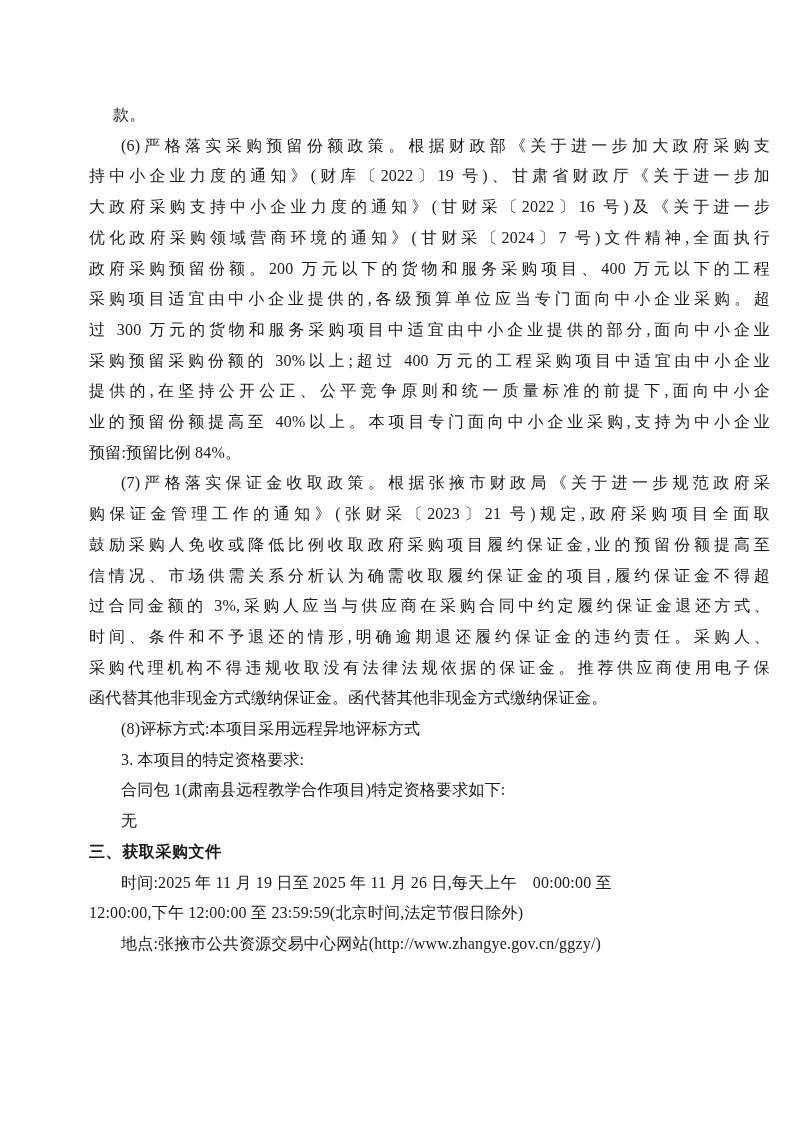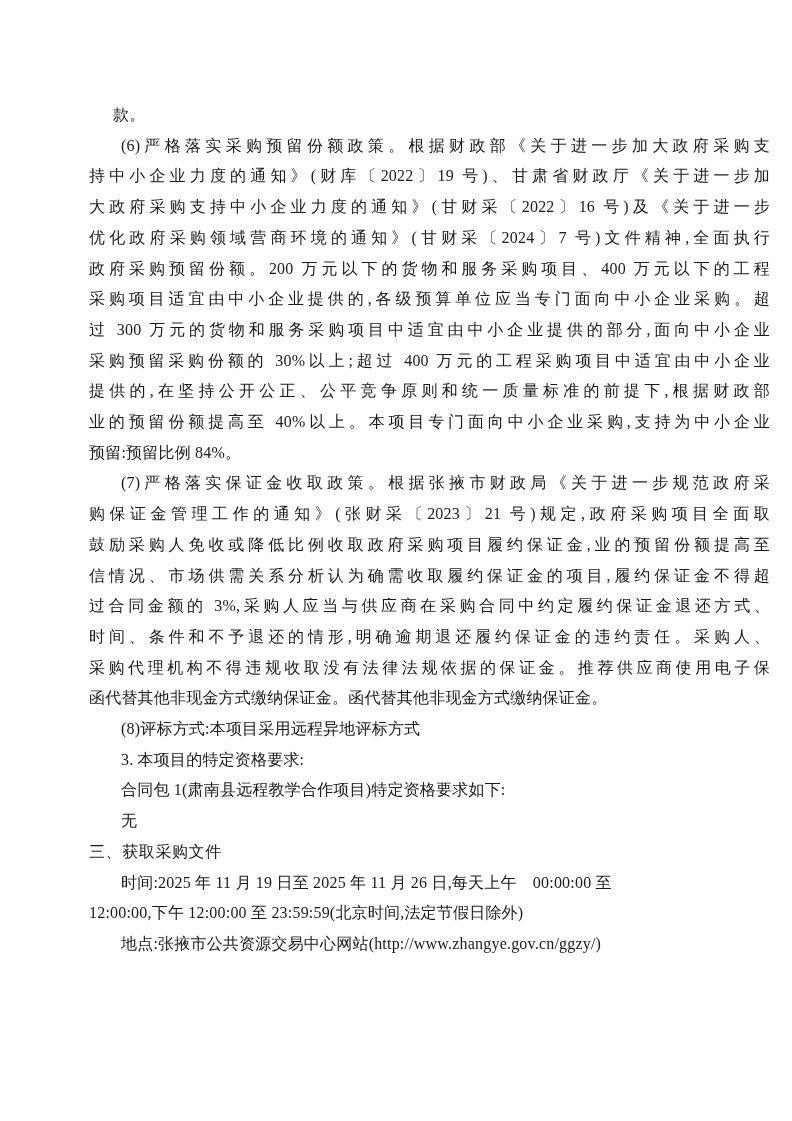--- a/index.html
+++ b/index.html
@@ -33,37 +33,37 @@
   .line.j {
     text-align: justify;
     text-align-last: justify;
   }
   
   .line.first { text-indent: 32px; }
   
   .line.cont  { text-indent: 0; }
   
   .line.hang  { text-indent: 24px; }
-  .line.bold  { font-weight: normal; letter-spacing: 0.6px; }
+  .line.bold  { font-weight: bold; letter-spacing: 0.6px; }
 </style>
 </head>
 <body>
 
 <div class="page">
   <div class="doc">
       <div class="line hang">款。</div>
       <div class="line first j">(6)严格落实采购预留份额政策。根据财政部《关于进一步加大政府采购支</div>
       <div class="line cont j">持中小企业力度的通知》(财库〔2022〕19 号)、甘肃省财政厅《关于进一步加</div>
       <div class="line cont j">大政府采购支持中小企业力度的通知》(甘财采〔2022〕16 号)及《关于进一步</div>
       <div class="line cont j">优化政府采购领域营商环境的通知》(甘财采〔2024〕7 号)文件精神,全面执行</div>
       <div class="line cont j">政府采购预留份额。200 万元以下的货物和服务采购项目、400 万元以下的工程</div>
       <div class="line cont j">采购项目适宜由中小企业提供的,各级预算单位应当专门面向中小企业采购。超</div>
       <div class="line cont j">过 300 万元的货物和服务采购项目中适宜由中小企业提供的部分,面向中小企业</div>
       <div class="line cont j">采购预留采购份额的 30%以上;超过 400 万元的工程采购项目中适宜由中小企业</div>
-      <div class="line cont j">提供的,在坚持公开公正、公平竞争原则和统一质量标准的前提下,根据财政部</div>
+      <div class="line cont j">提供的,在坚持公开公正、公平竞争原则和统一质量标准的前提下,面向中小企</div>
       <div class="line cont j">业的预留份额提高至 40%以上。本项目专门面向中小企业采购,支持为中小企业</div>
       <div class="line cont">预留:预留比例 84%。</div>
       <div class="line first j">(7)严格落实保证金收取政策。根据张掖市财政局《关于进一步规范政府采</div>
       <div class="line cont j">购保证金管理工作的通知》(张财采〔2023〕21 号)规定,政府采购项目全面取</div>
       <div class="line cont j">鼓励采购人免收或降低比例收取政府采购项目履约保证金,业的预留份额提高至</div>
       <div class="line cont j">信情况、市场供需关系分析认为确需收取履约保证金的项目,履约保证金不得超</div>
       <div class="line cont j">过合同金额的 3%,采购人应当与供应商在采购合同中约定履约保证金退还方式、</div>
       <div class="line cont j">时间、条件和不予退还的情形,明确逾期退还履约保证金的违约责任。采购人、</div>
       <div class="line cont j">采购代理机构不得违规收取没有法律法规依据的保证金。推荐供应商使用电子保</div>
       <div class="line cont">函代替其他非现金方式缴纳保证金。函代替其他非现金方式缴纳保证金。</div>

